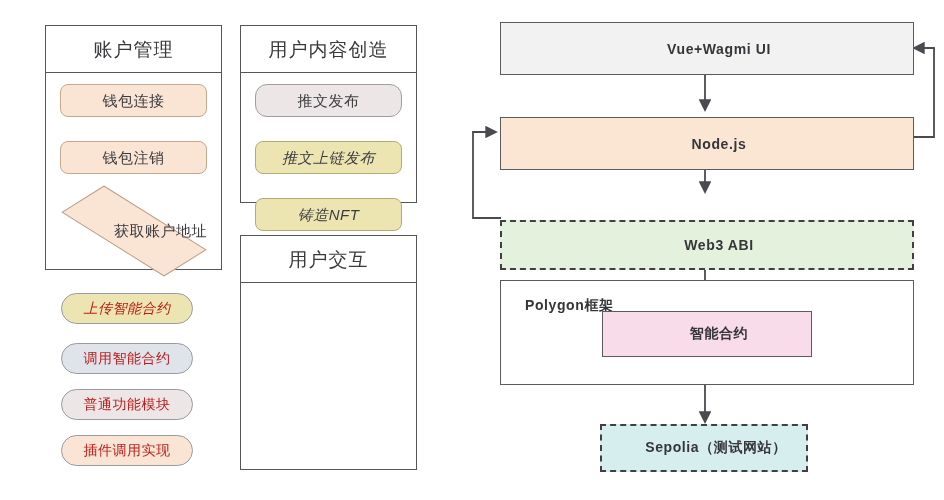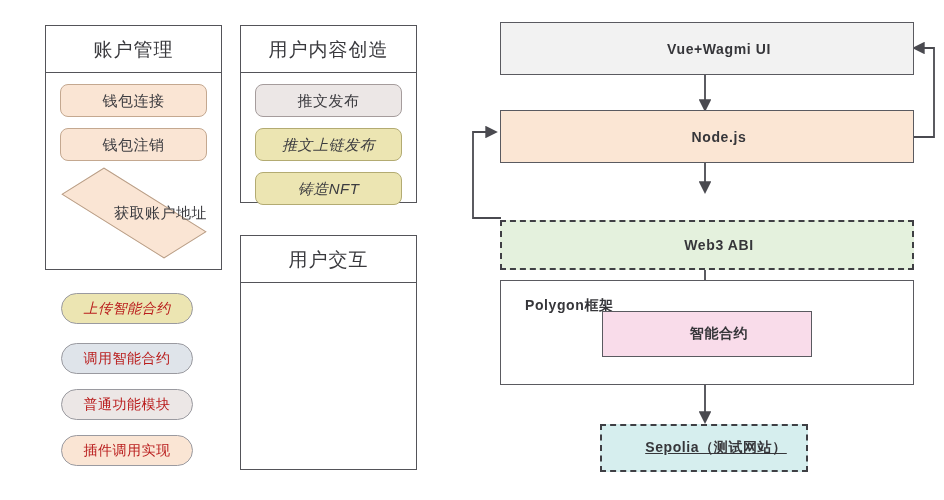--- a/index.html
+++ b/index.html
@@ -38,39 +38,39 @@
     font-size: 19px;
     color: #39393d;
     border-bottom: 1.4px solid #545459;
     letter-spacing: 1px;
   }
   .panel-body {
     box-sizing: border-box;
     padding: 11px 14px;
     display: flex;
     flex-direction: column;
-    gap: 11px;
+    gap: 24px;
   }
 
   
   .chip {
     box-sizing: border-box;
     height: 33px;
     line-height: 31px;
     text-align: center;
     font-size: 15px;
     border-radius: 8px;
     border: 1px solid #9a9aa0;
     color: #3c3c40;
     letter-spacing: 0.5px;
   }
   .c-peach  { background: #fae5d4; border-color: #c4a890; }
   .c-yellow { background: #ece5b2; border-color: #b3ab72; font-style: italic; }
   .c-gray   { background: #dfe4ea; border-color: #8e949c; }
-  .c-mauve  { background: #ece7e6; border-color: #a59c9c; }
+  .c-mauve  { background: #ece7e6; border-color: #a59c9c; border-radius: 12px; }
 
   
   .diamond-wrap {
     position: relative;
     height: 70px;
     margin-top: 6px;
   }
   .diamond-shape {
     position: absolute;
     left: 50%;
@@ -113,21 +113,21 @@
     display: flex;
     align-items: center;
     justify-content: center;
     font-size: 14px;
     font-weight: bold;
     color: #36363a;
     letter-spacing: 0.6px;
     padding-left: 24px;
   }
   .b-ui       { background: #f2f2f2; border: 1.8px solid #5a5a60; }
-  .b-node     { background: #fbe6d4; border: 1.8px solid #5a5a60; }
+  .b-node     { background: #fbe6d4; border: 1.8px solid #5a5a60; margin-top: 7px; }
   .b-abi      { background: #e4f1dd; border: 2.2px dashed #3f3f44; margin-top: 27px; }
   .b-contract { background: #f9dcea; border: 1.8px solid #5a5a60; }
   .b-sepolia  { background: #d6eeee; border: 2.2px dashed #3f3f44; }
   .b-polygon  { background: #ffffff; border: 1.6px solid #5a5a60; }
   .polygon-label {
     position: absolute;
     left: 24px;
     top: 16px;
     font-size: 14px;
     font-weight: bold;
@@ -204,15 +204,15 @@
   <div class="arch-box b-node" style="left:483px; top:110px; width:414px; height:53px;">Node.js</div>
 
   <div class="arch-box b-abi" style="left:483px; top:193px; width:414px; height:50px;">Web3 ABI</div>
 
   <div class="arch-box b-polygon" style="left:483px; top:280px; width:414px; height:105px;">
     <span class="polygon-label">Polygon框架</span>
   </div>
 
   <div class="arch-box b-contract" style="left:585px; top:311px; width:210px; height:46px;">智能合约</div>
 
-  <div class="arch-box b-sepolia" style="left:583px; top:424px; width:208px; height:48px;text-decoration:underline;">Sepolia（测试网站）</div>
+  <div class="arch-box b-sepolia" style="left:583px; top:424px; width:208px; height:48px;">Sepolia（测试网站）</div>
 
 </div>
 
 </body></html>

